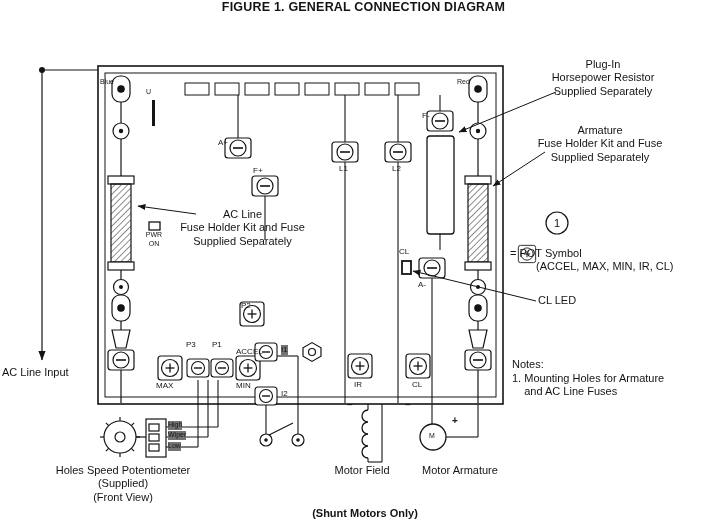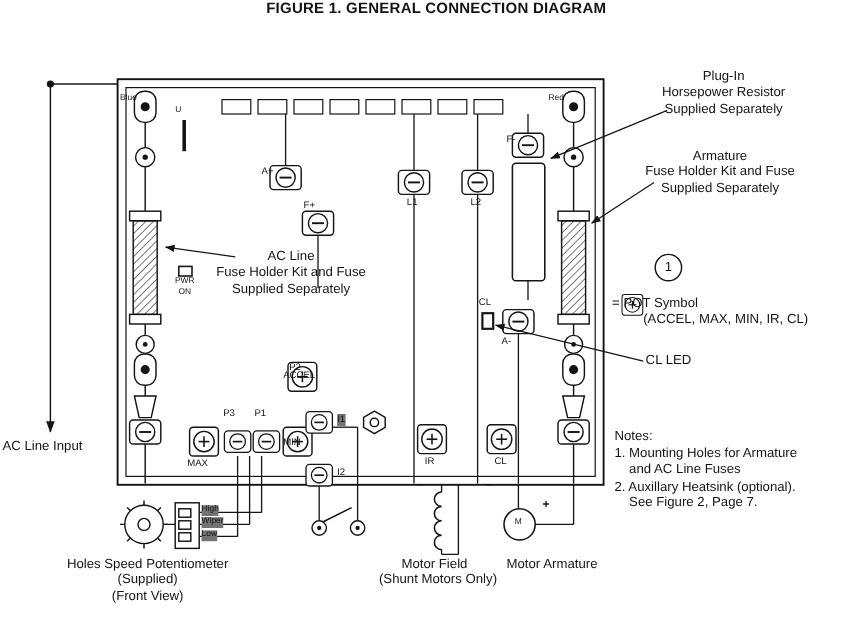--- a/index.html
+++ b/index.html
@@ -6,21 +6,21 @@
   #page{position:relative;width:703px;height:523px;background:#fff;overflow:hidden;
         font-family:"Liberation Sans",sans-serif;color:#141414;}
   #page svg{position:absolute;left:0;top:0;}
   .lbl{position:absolute;font-family:"Liberation Sans",sans-serif;color:#141414;
        white-space:pre-wrap;line-height:1.22;font-size:11px;}
   .c{text-align:center;}
   .bg{background:#737373;}
   .title{font-weight:bold;font-size:12.5px;letter-spacing:.2px;padding-left:12px;}
   .tiny{font-size:8px;}
   .micro{font-size:7px;}
-  .bold{font-weight:normal;}
+  .bold{font-weight:bold;margin-top:30px;}
   .sign{font-size:10px;font-weight:bold;}
 </style>
 </head>
 <body>
 
 <div id="page">
 
 <svg width="703" height="523" viewBox="0 0 703 523" stroke-linecap="butt" xmlns="http://www.w3.org/2000/svg">
   <defs>
     <pattern id="hatch" width="4.5" height="4.5" patternUnits="userSpaceOnUse" patternTransform="rotate(45)">
@@ -226,25 +226,25 @@
 <div class="lbl tiny bg" style="left:281px;top:345px">I1</div>
 <div class="lbl tiny" style="left:281px;top:389px">I2</div>
 
 <div class="lbl micro c" style="left:141px;top:231px;width:26px">PWR
 ON</div>
 <div class="lbl c" style="left:160px;top:208px;width:165px">AC Line
 Fuse Holder Kit and Fuse
 Supplied Separately</div>
 
 <div class="lbl tiny" style="left:241px;top:301px">P2</div>
-<div class="lbl tiny" style="left:236px;top:308px">ACCEL</div>
+<div class="lbl tiny" style="left:236px;top:347px">ACCEL</div>
 <div class="lbl tiny" style="left:186px;top:340px">P3</div>
 <div class="lbl tiny" style="left:212px;top:340px">P1</div>
 <div class="lbl tiny" style="left:156px;top:381px">MAX</div>
-<div class="lbl tiny" style="left:236px;top:364px">MIN</div>
+<div class="lbl tiny" style="left:236px;top:381px">MIN</div>
 <div class="lbl tiny" style="left:354px;top:380px">IR</div>
 <div class="lbl tiny" style="left:412px;top:380px">CL</div>
 <div class="lbl tiny" style="left:399px;top:247px">CL</div>
 
 <div class="lbl" style="left:2px;top:366px">AC Line Input</div>
 
 <div class="lbl micro bg" style="left:168px;top:421px">High</div>
 <div class="lbl micro bg" style="left:168px;top:431px">Wiper</div>
 <div class="lbl micro bg" style="left:168px;top:442px">Low</div>
 
@@ -265,16 +265,14 @@
 <div class="lbl c" style="left:520px;top:124px;width:160px">Armature
 Fuse Holder Kit and Fuse
 Supplied Separately</div>
 <div class="lbl c" style="left:546px;top:217px;width:22px">1</div>
 <div class="lbl" style="left:510px;top:247px">= POT Symbol</div>
 <div class="lbl" style="left:536px;top:260px">(ACCEL, MAX, MIN, IR, CL)</div>
 <div class="lbl" style="left:538px;top:294px">CL LED</div>
 <div class="lbl" style="left:512px;top:358px">Notes:</div>
 <div class="lbl" style="left:512px;top:372px;width:185px">1. Mounting Holes for Armature
     and AC Line Fuses</div>
-<div class="lbl" style="left:512px;top:400px;width:185px">2. Auxillary Heatsink (optional).
-    See Figure 2, Page 7.</div>
 
 </div>
 
 </body></html>

